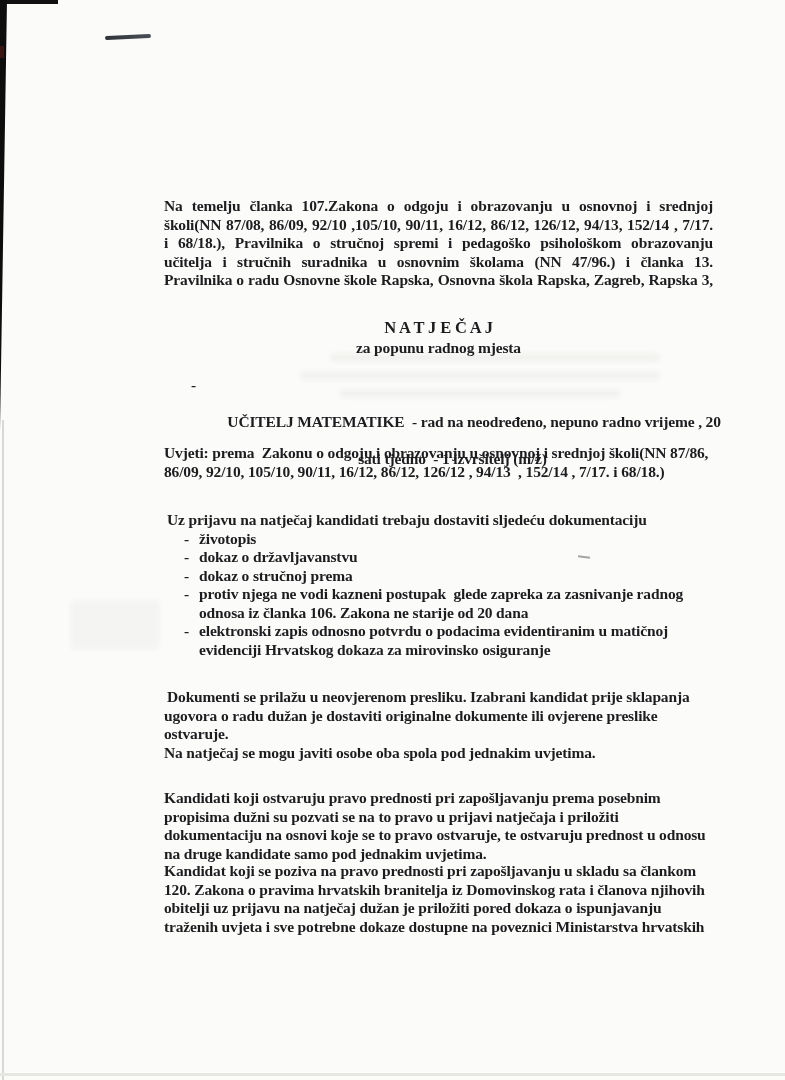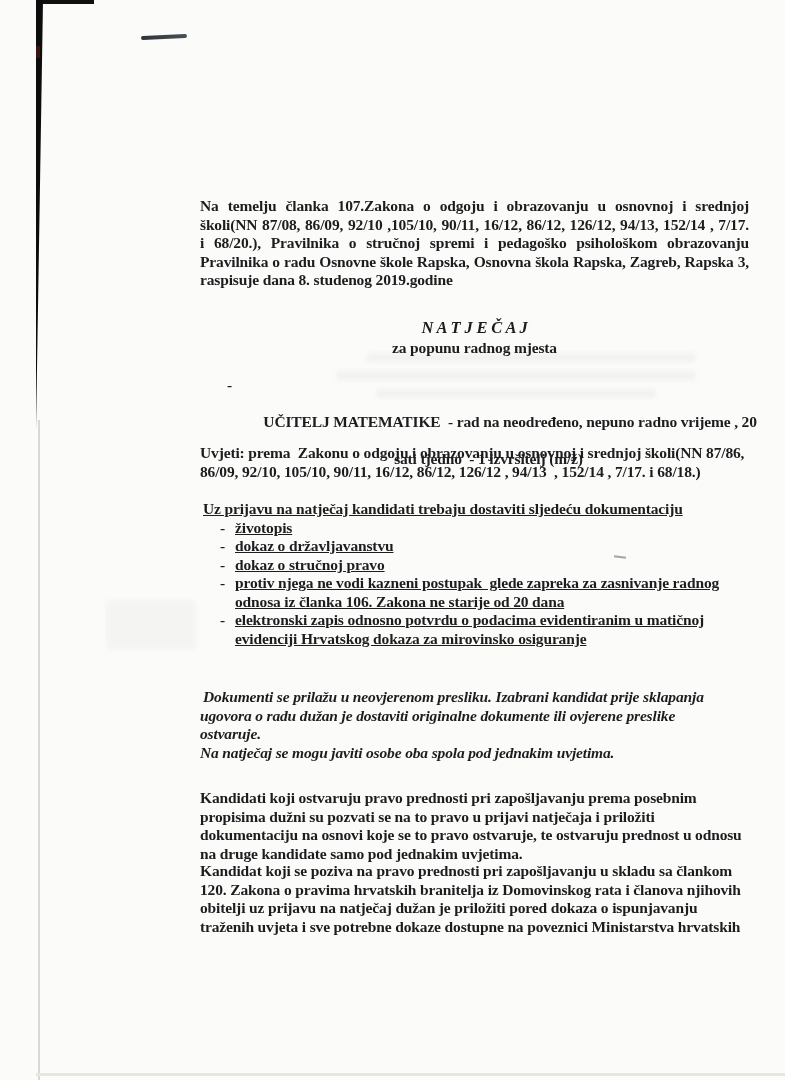--- a/index.html
+++ b/index.html
@@ -5,39 +5,39 @@
   html,body{margin:0;padding:0;}
   body{
     width:785px;height:1080px;
     background:#fbfbf9;
     font-family:"Liberation Serif","DejaVu Serif",serif;
     font-weight:bold;
     color:#1d1d20;
     position:relative;
     overflow:hidden;
   }
-  .page{position:absolute;inset:0;margin-left:36px;}
+  .page{position:absolute;inset:0;}
   .block{
     position:absolute;
     left:164px;
     width:549px;
     font-size:15.5px;
     line-height:18.5px;
     letter-spacing:-0.15px;
   }
   .line{white-space:pre;}
   .jline{
     white-space:normal;
     text-align:justify;
     text-align-last:justify;
   }
   .jline.last{text-align-last:left;}
   .center{text-align:center;white-space:pre;}
   .heading-block{line-height:20px;padding-right:44px;}
-  .title-line{font-size:16.5px;font-style:italic;}
+  .title-line{font-size:16.5px;}
   
   .vac-line1{position:relative;padding-left:41px;white-space:pre;}
   .vac-line1 .dash{position:absolute;left:27px;top:0;}
   .vac-line2{padding-left:28px;white-space:pre;text-align:center;}
   
   .doc-item{position:relative;padding-left:35px;}
   .doc-item .dash{position:absolute;left:20px;top:0;}
   .indent-sp{padding-left:3px;}
   
   .artifact{position:absolute;}
@@ -73,71 +73,71 @@
   <div class="artifact tilde-mark"></div>
   <div class="artifact smudge sm1"></div>
   <div class="artifact smudge sm2"></div>
   <div class="artifact smudge sm3"></div>
   <div class="artifact smudge sm4"></div>
   <div class="artifact bottom-streak"></div>
 
   <div class="block" style="top:197px;">
     <div class="jline">Na temelju članka 107.Zakona o odgoju i obrazovanju u osnovnoj i srednjoj</div>
     <div class="jline">školi(NN 87/08, 86/09, 92/10 ,105/10, 90/11, 16/12, 86/12, 126/12, 94/13, 152/14 , 7/17.</div>
-    <div class="jline">i 68/20.), Pravilnika o stručnoj spremi i pedagoško psihološkom obrazovanju</div>
+    <div class="jline">i 68/18.), Pravilnika o stručnoj spremi i pedagoško psihološkom obrazovanju</div>
+    <div class="jline">učitelja i stručnih suradnika u osnovnim školama (NN 47/96.) i članka 13.</div>
     <div class="jline">Pravilnika o radu Osnovne škole Rapska, Osnovna škola Rapska, Zagreb, Rapska 3,</div>
-    <div class="jline last">raspisuje dana 8. studenog 2019.godine</div>
   </div>
 
   <div class="block heading-block" style="top:318px;">
     <div class="center title-line">N A T J E Č A J</div>
     <div class="center">za popunu radnog mjesta</div>
   </div>
 
   <div class="block" style="top:376px;">
     <div class="vac-line1">
       <span class="dash">-</span>
       <span>UČITELJ MATEMATIKE  - rad na neodređeno, nepuno radno vrijeme , 20</span>
     </div>
     <div class="vac-line2">sati tjedno  - 1 izvršitelj (m/ž)</div>
   </div>
 
   <div class="block" style="top:444px;">
     <div class="line">Uvjeti: prema  Zakonu o odgoju i obrazovanju u osnovnoj i srednjoj školi(NN 87/86,</div>
     <div class="line">86/09, 92/10, 105/10, 90/11, 16/12, 86/12, 126/12 , 94/13  , 152/14 , 7/17. i 68/18.)</div>
   </div>
 
-  <div class="block" style="top:500px;text-decoration:underline;">
+  <div class="block" style="top:511px;">
     <div class="line indent-sp">Uz prijavu na natječaj kandidati trebaju dostaviti sljedeću dokumentaciju</div>
 
     <div class="doc-item">
       <span class="dash">-</span>
       <div class="line">životopis</div>
     </div>
     <div class="doc-item">
       <span class="dash">-</span>
       <div class="line">dokaz o državljavanstvu</div>
     </div>
     <div class="doc-item">
       <span class="dash">-</span>
-      <div class="line">dokaz o stručnoj pravo</div>
+      <div class="line">dokaz o stručnoj prema</div>
     </div>
     <div class="doc-item">
       <span class="dash">-</span>
       <div class="line">protiv njega ne vodi kazneni postupak  glede zapreka za zasnivanje radnog</div>
       <div class="line">odnosa iz članka 106. Zakona ne starije od 20 dana</div>
     </div>
     <div class="doc-item">
       <span class="dash">-</span>
       <div class="line">elektronski zapis odnosno potvrdu o podacima evidentiranim u matičnoj</div>
       <div class="line">evidenciji Hrvatskog dokaza za mirovinsko osiguranje</div>
     </div>
   </div>
 
-  <div class="block" style="top:688px;font-style:italic;">
+  <div class="block" style="top:688px;">
     <div class="line indent-sp">Dokumenti se prilažu u neovjerenom presliku. Izabrani kandidat prije sklapanja</div>
     <div class="line">ugovora o radu dužan je dostaviti originalne dokumente ili ovjerene preslike</div>
     <div class="line">ostvaruje.</div>
     <div class="line">Na natječaj se mogu javiti osobe oba spola pod jednakim uvjetima.</div>
   </div>
 
   <div class="block" style="top:789px;">
     <div class="line">Kandidati koji ostvaruju pravo prednosti pri zapošljavanju prema posebnim</div>
     <div class="line">propisima dužni su pozvati se na to pravo u prijavi natječaja i priložiti</div>
     <div class="line">dokumentaciju na osnovi koje se to pravo ostvaruje, te ostvaruju prednost u odnosu</div>

